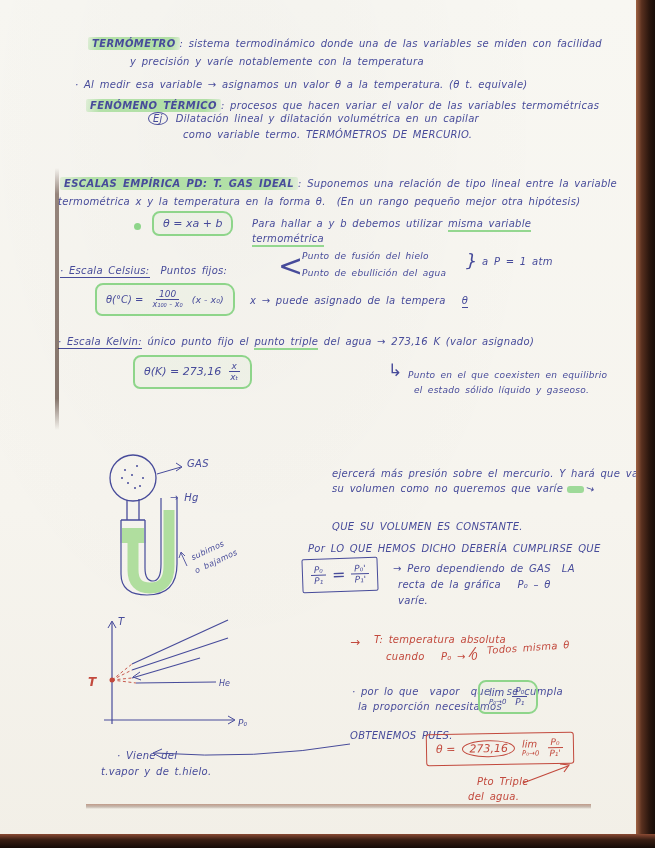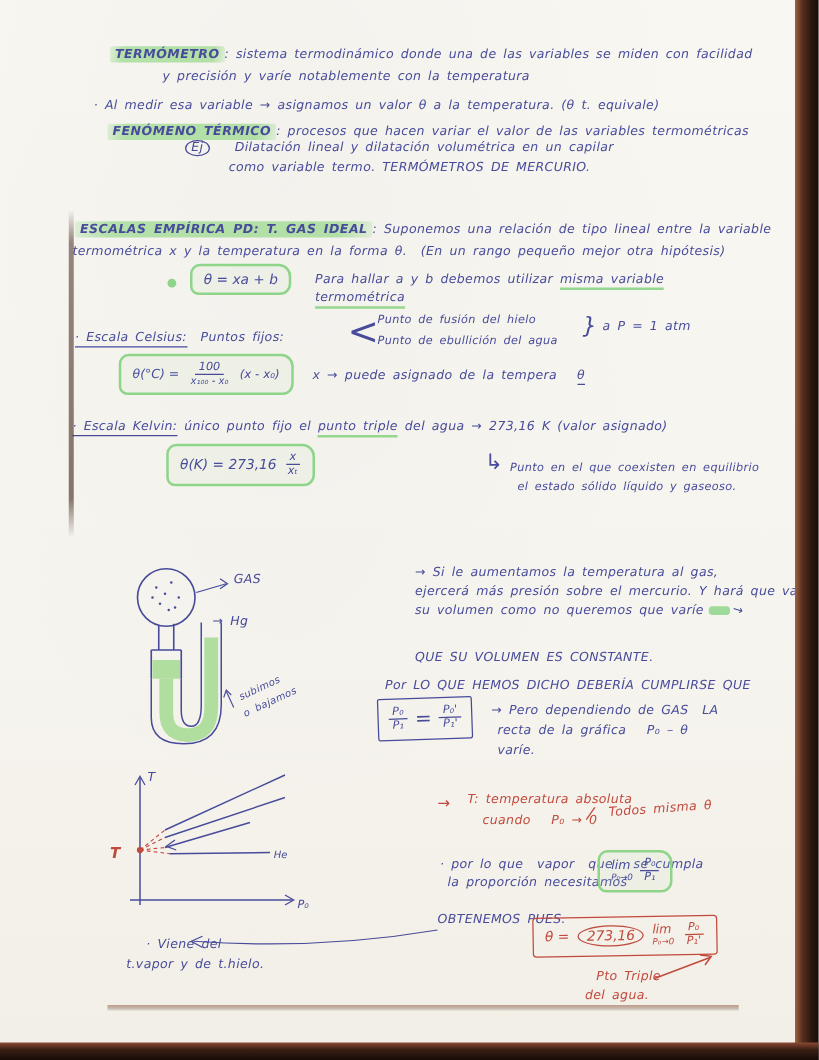--- a/index.html
+++ b/index.html
@@ -49,21 +49,21 @@
 </head>
 <body>
 
 <div class="page">
 
   <div class="t" style="left:130px;top:56px">y precisión y varíe notablemente con la temperatura</div>
   <div class="t" style="left:88px;top:38px"><span class="hl">TERMÓMETRO</span><span>: sistema termodinámico donde una de las variables se miden con facilidad</span></div>
   <div class="t" style="left:86px;top:100px"><span class="hl">FENÓMENO TÉRMICO</span><span>: procesos que hacen variar el valor de las variables termométricas</span></div>
 
   <div class="t" style="left:75px;top:79px">· Al medir esa variable → asignamos un valor θ a la temperatura. (θ t. equivale)</div>
-  <div class="t" style="left:148px;top:113px"><span class="circ">Ej</span><span style="margin-left:20px">Dilatación lineal y dilatación volumétrica en un capilar</span></div>
+  <div class="t" style="left:148px;top:113px"><span class="circ">Ej</span><span style="margin-left:8px">Dilatación lineal y dilatación volumétrica en un capilar</span></div>
   <div class="t" style="left:183px;top:129px">como variable termo. TERMÓMETROS DE MERCURIO.</div>
 
   <div class="t" style="left:60px;top:178px"><span class="hl">ESCALAS EMPÍRICA PD: T. GAS IDEAL</span><span>: Suponemos una relación de tipo lineal entre la variable</span></div>
   <div class="t" style="left:58px;top:196px">termométrica x y la temperatura en la forma θ.  (En un rango pequeño mejor otra hipótesis)</div>
   <span class="dot-green" style="left:134px;top:223px"></span>
   <div class="gbox" style="left:152px;top:211px;font-size:11px">
       <span>θ = xa + b</span>
     </div>
   <div class="t" style="left:252px;top:218px"><span>Para hallar a y b debemos utilizar </span><span class="ug">misma variable</span></div>
   <div class="t" style="left:252px;top:233px"><span class="ug">termométrica</span></div>
@@ -123,21 +123,20 @@
       <path d="M50,95 L50,120 Q50,133 58,133 Q66,133 66,116 L66,50"></path>
     </g>
     <path d="M92,118 L86,105" stroke="#474b9a" stroke-width="0.9" fill="none"></path>
     <path d="M84,110 L86,104 L90,108" stroke="#474b9a" stroke-width="0.9" fill="none"></path>
   </svg>
   <div class="t" style="left:187px;top:458px">GAS</div>
   <div class="t" style="left:170px;top:492px">→ Hg</div>
   <div class="t" style="left:190px;top:546px;font-size:8px;transform:rotate(-25deg)">subimos</div>
   <div class="t" style="left:193px;top:557px;font-size:8px;transform:rotate(-25deg)">o bajamos</div>
 
-  <div class="t" style="left:332px;top:453px">→ Si le aumentamos la temperatura al gas,</div>
   <div class="t" style="left:332px;top:468px">ejercerá más presión sobre el mercurio. Y hará que varíe</div>
   <div class="t" style="left:332px;top:483px"><span>su volumen como no queremos que varíe</span><span class="green-mark"></span><span style="display:inline-block;transform:rotate(18deg);margin-left:2px">→</span></div>
   <div class="t" style="left:332px;top:521px">QUE SU VOLUMEN ES CONSTANTE.</div>
   <div class="t" style="left:308px;top:543px">Por LO QUE HEMOS DICHO DEBERÍA CUMPLIRSE QUE</div>
 
   <div class="bluebox" style="left:302px;top:558px">
     <span class="frac">
         <span class="num">P₀</span>
         <span class="den">P₁</span>
       </span>

